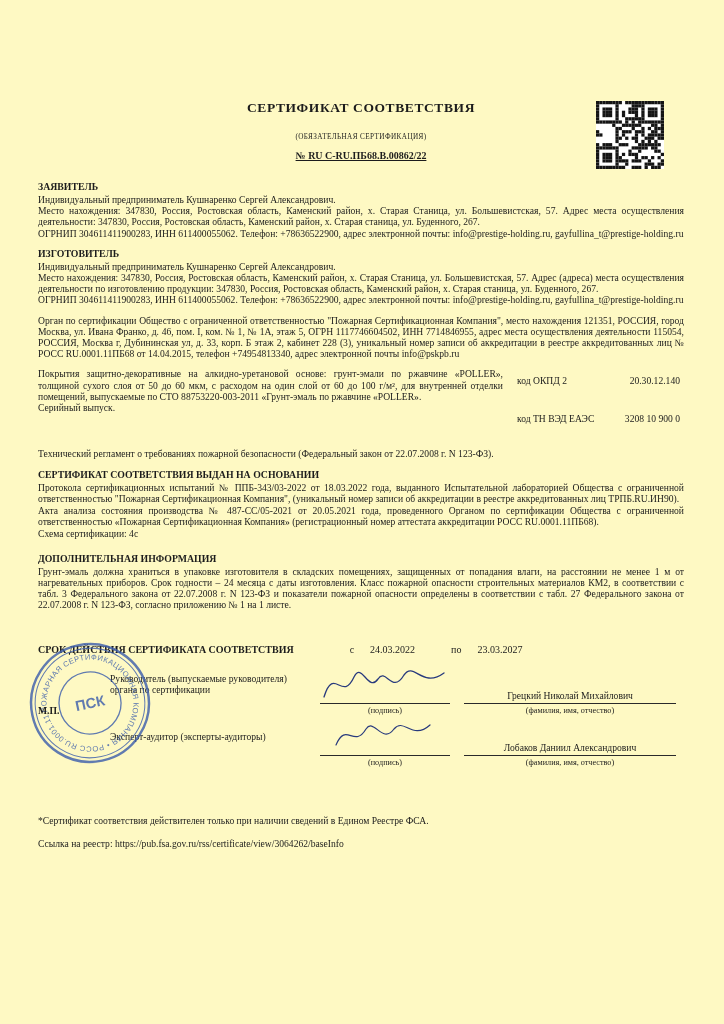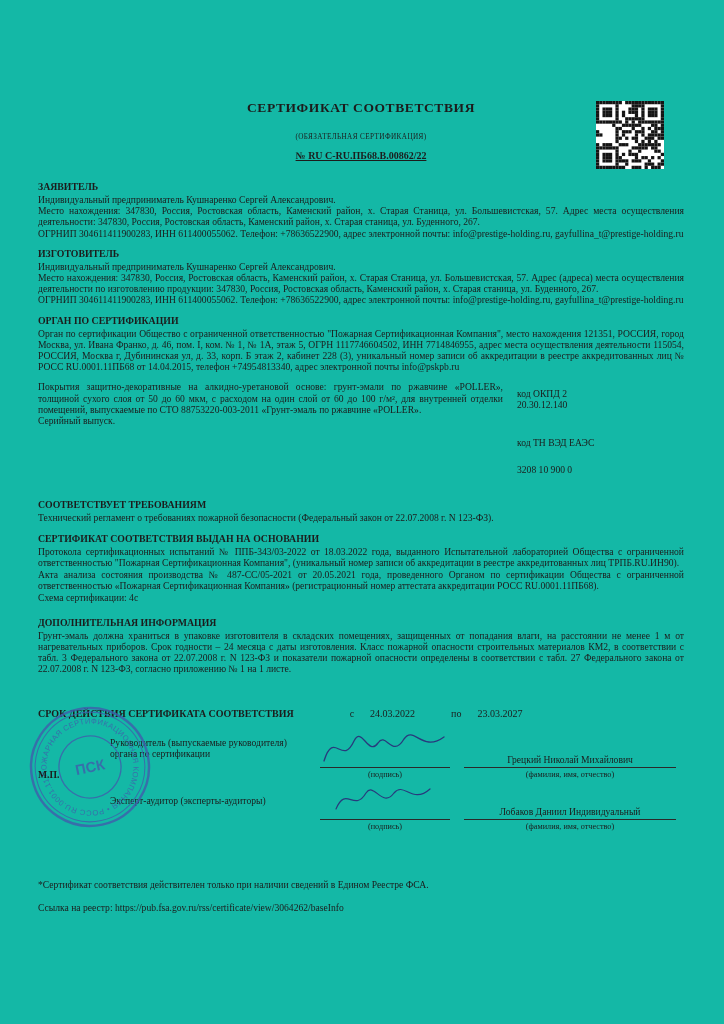--- a/index.html
+++ b/index.html
@@ -1,36 +1,36 @@
 <!DOCTYPE html>
 <html><head>
 <meta charset="utf-8">
 <style>
   html, body { margin:0; padding:0; background:#ffffff; }
   .page {
-    position:relative; width:724px; height:1024px; background:#14b8a6;
+    position:relative; width:724px; height:1024px; background:#fef9c3;
     color:#1c1c1c; font-family:"Liberation Serif", serif;
     padding:100px 40px 0 38px; overflow:hidden; box-sizing:border-box;
   }
   .page * { box-sizing:border-box; }
   p { margin:0; font-size:9.6px; line-height:11.2px; text-align:justify; }
   h2 { margin:0 0 1px; font-size:9.8px; line-height:12px; font-weight:700; }
   section { margin-bottom:9px; }
 
   .doc-title { text-align:center; font-size:13.5px; font-weight:700; letter-spacing:.6px; }
   .doc-subtitle { text-align:center; font-size:7.2px; margin-top:17px; letter-spacing:.4px; }
   .doc-number { text-align:center; font-size:10px; font-weight:700; margin-top:9px; margin-bottom:20px; text-decoration:underline; }
 
   .qr { position:absolute; top:101px; right:60px; width:68px; height:68px; }
   .qr svg { width:100%; height:100%; display:block; }
 
   .product-row { display:flex; }
   .product-text { width:465px; }
   .product-codes { flex:1; padding-left:14px; padding-right:4px; font-size:9.6px; }
-  .code-row { display:flex; justify-content:space-between; margin-top:7px;flex-direction:column; }
+  .code-row { display:flex; justify-content:space-between; margin-top:7px; }
   .code-row.second { margin-top:27px;gap:16px; }
   section.product { margin-bottom:24px; }
   section.basis { margin-bottom:13px; }
   .basis-p { margin-top:1px; }
 
   .validity { display:flex; align-items:baseline; margin-top:34px; font-size:10px; }
   .validity .vh { font-weight:700; font-size:10px; }
   .validity .vl { margin-left:56px; }
   .validity .vd { margin-left:16px; }
   .validity .vl.to { margin-left:36px; }
@@ -319,21 +319,20 @@
   </section>
 
   <section>
     <h2>ИЗГОТОВИТЕЛЬ</h2>
     <p>Индивидуальный предприниматель Кушнаренко Сергей Александрович.</p>
     <p>Место нахождения: 347830, Россия, Ростовская область, Каменский район, х. Старая Станица, ул. Большевистская, 57. Адрес (адреса) места осуществления деятельности по изготовлению продукции: 347830, Россия, Ростовская область, Каменский район, х. Старая станица, ул. Буденного, 267.</p>
     <p>ОГРНИП 304611411900283, ИНН 611400055062. Телефон: +78636522900, адрес электронной почты: info@prestige-holding.ru, gayfullina_t@prestige-holding.ru</p>
   </section>
 
   <section>
-    <h2>ОРГАН ПО СЕРТИФИКАЦИИ</h2>
     <p>Орган по сертификации Общество с ограниченной ответственностью "Пожарная Сертификационная Компания", место нахождения 121351, РОССИЯ, город Москва, ул. Ивана Франко, д. 46, пом. I, ком. № 1, № 1А, этаж 5, ОГРН 1117746604502, ИНН 7714846955, адрес места осуществления деятельности 115054, РОССИЯ, Москва г, Дубининская ул, д. 33, корп. Б этаж 2, кабинет 228 (3), уникальный номер записи об аккредитации в реестре аккредитованных лиц № РОСС RU.0001.11ПБ68 от 14.04.2015, телефон +74954813340, адрес электронной почты info@pskpb.ru</p>
   </section>
 
   <section class="product">
     <div class="product-row">
       <div class="product-text">
         <p>Покрытия защитно-декоративные на алкидно-уретановой основе: грунт-эмали по ржавчине «POLLER», толщиной сухого слоя от 50 до 60 мкм, с расходом на один слой от 60 до 100 г/м², для внутренней отделки помещений, выпускаемые по СТО 88753220-003-2011 «Грунт-эмаль по ржавчине «POLLER».</p>
         <p>Серийный выпуск.</p>
       </div>
       <div class="product-codes">
@@ -343,21 +342,20 @@
         </div>
         <div class="code-row second">
           <span>код ТН ВЭД ЕАЭС</span>
           <span>3208 10 900 0</span>
         </div>
       </div>
     </div>
   </section>
 
   <section>
-    <h2>СООТВЕТСТВУЕТ ТРЕБОВАНИЯМ</h2>
     <p>Технический регламент о требованиях пожарной безопасности (Федеральный закон от 22.07.2008 г. N 123-ФЗ).</p>
   </section>
 
   <section class="basis">
     <h2>СЕРТИФИКАТ СООТВЕТСТВИЯ ВЫДАН НА ОСНОВАНИИ</h2>
     <p class="basis-p">Протокола сертификационных испытаний № ППБ-343/03-2022 от 18.03.2022 года, выданного Испытательной лабораторией Общества с ограниченной ответственностью "Пожарная Сертификационная Компания", (уникальный номер записи об аккредитации в реестре аккредитованных лиц ТРПБ.RU.ИН90).</p>
     <p class="basis-p">Акта анализа состояния производства № 487-СС/05-2021 от 20.05.2021 года, проведенного Органом по сертификации Общества с ограниченной ответственностью «Пожарная Сертификационная Компания» (регистрационный номер аттестата аккредитации РОСС RU.0001.11ПБ68).</p>
     <p class="basis-p">Схема сертификации: 4с</p>
   </section>
 
@@ -415,21 +413,21 @@
       <div class="sig-row second">
         <div class="sig-role">Эксперт-аудитор (эксперты-аудиторы)</div>
         <div class="sig-mid">
           <svg class="squiggle" viewBox="0 0 126 44" xmlns="http://www.w3.org/2000/svg">
             <path d="M14 34 C 24 10, 32 38, 44 18 C 52 6, 60 34, 72 18 C 82 6, 90 30, 108 14" fill="none" stroke="#283a7d" stroke-width="1.2" stroke-linecap="round"></path>
           </svg>
           <div class="rule"></div>
           <div class="sig-cap">(подпись)</div>
         </div>
         <div class="sig-right">
-          <div class="sig-name">Лобаков Даниил Индивидуальный</div>
+          <div class="sig-name">Лобаков Даниил Александрович</div>
           <div class="rule"></div>
           <div class="sig-cap">(фамилия, имя, отчество)</div>
         </div>
       </div>
     </div>
   </div>
 
   <div class="footer">
     <p>*Сертификат соответствия действителен только при наличии сведений в Едином Реестре ФСА.</p>
     <p class="link-line">Ссылка на реестр: https://pub.fsa.gov.ru/rss/certificate/view/3064262/baseInfo</p>

